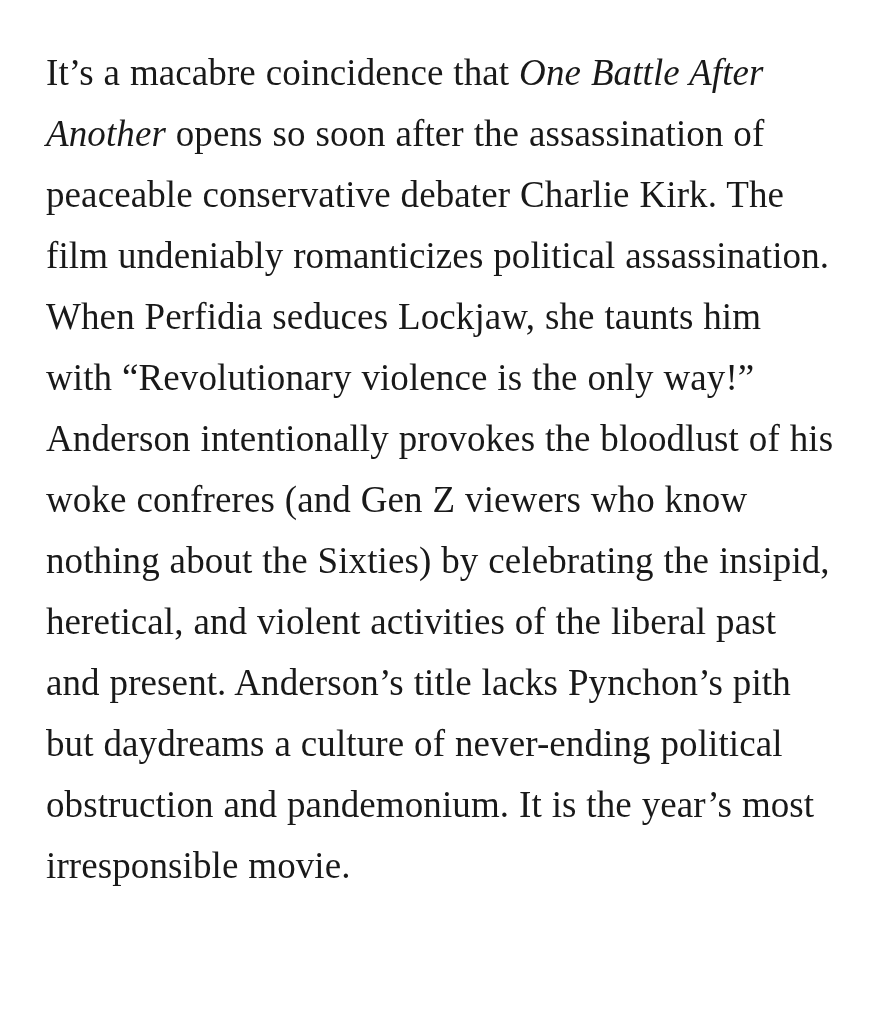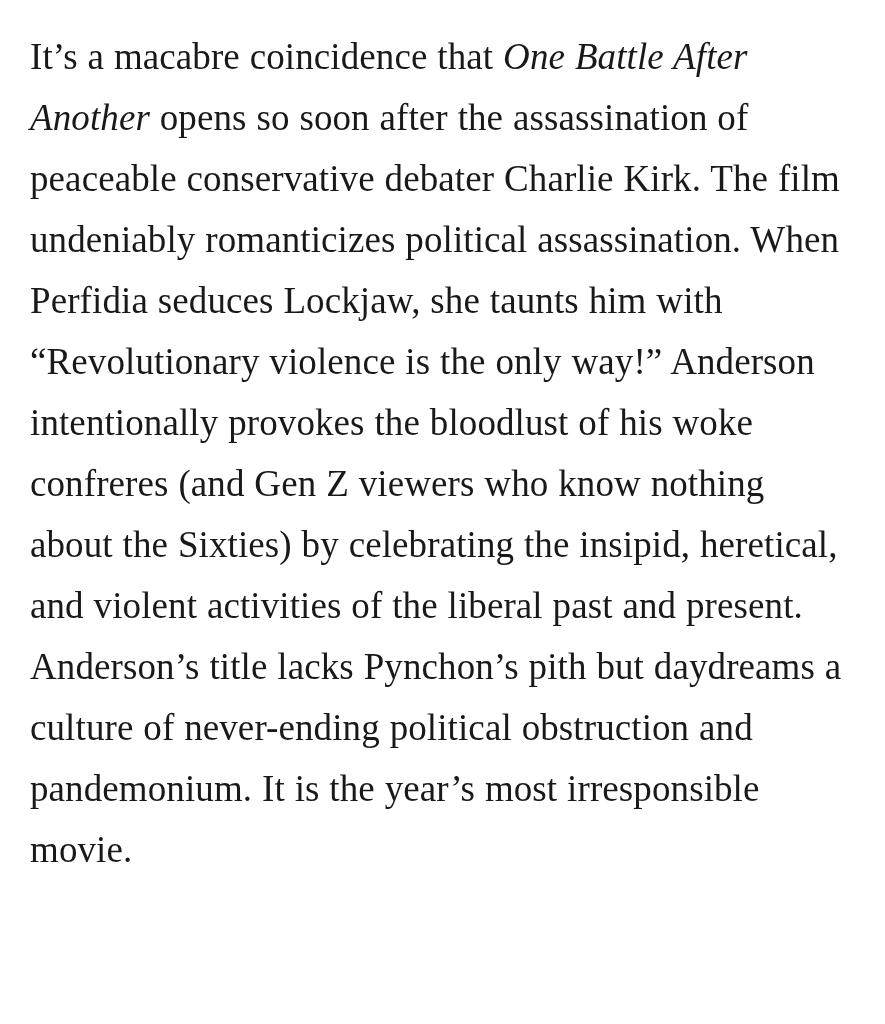--- a/index.html
+++ b/index.html
@@ -17,21 +17,21 @@
   .article {
     padding: 26px 34px 0 30px;
     box-sizing: border-box;
     width: 885px;
   }
   .para {
     font-size: 37px;
     line-height: 61px;
     letter-spacing: 0.1px;
     text-align: left;
-    margin: 0;
+    margin: 16px;
     color: #191919;
     word-spacing: 0.5px;
   }
   .para em {
     font-style: italic;
   }
 </style>
 </head>
 <body>
 

